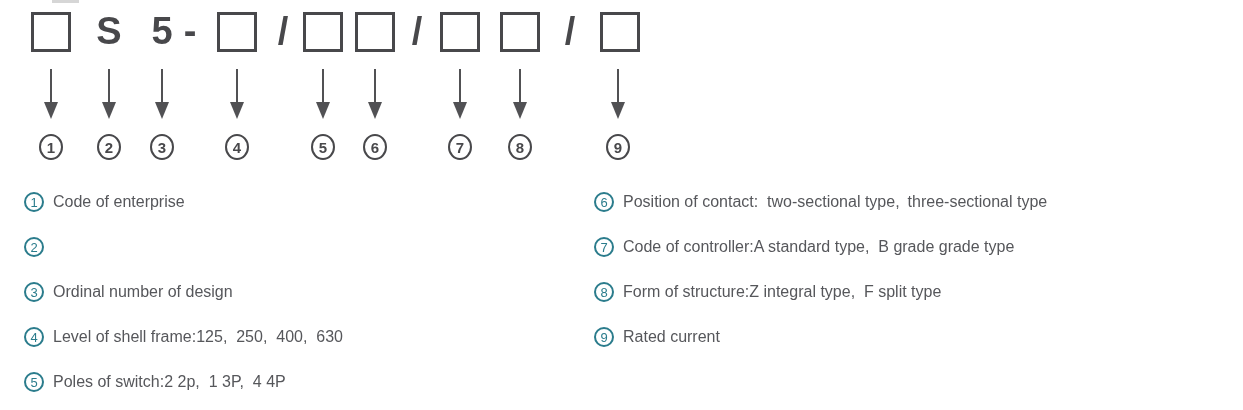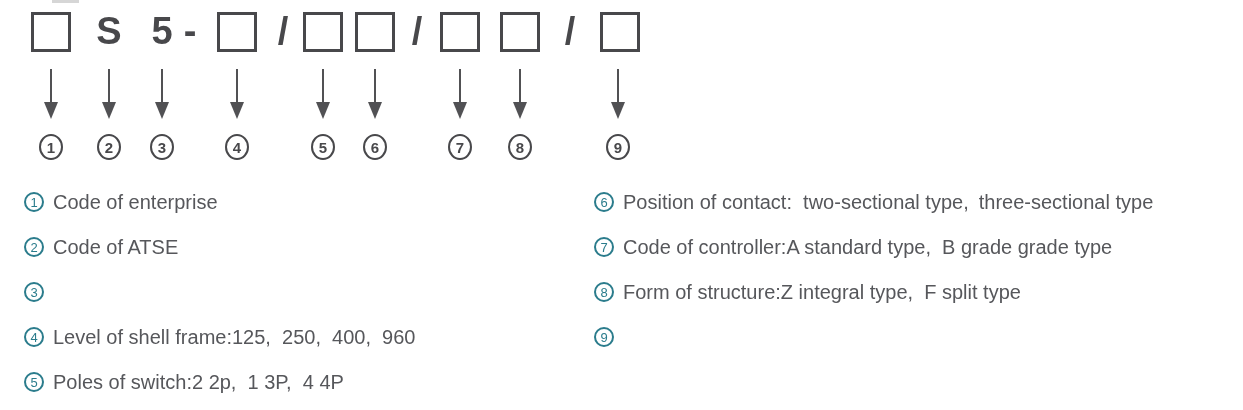--- a/index.html
+++ b/index.html
@@ -44,21 +44,21 @@
   }
   
   .legend-row{position:absolute;height:26px;display:flex;align-items:center;gap:9px;}
   .legend-badge{
     width:20px;height:20px;box-sizing:border-box;flex:0 0 auto;
     border:2px solid var(--accent);border-radius:50%;
     display:flex;align-items:center;justify-content:center;
     font-size:13px;font-weight:400;color:var(--accent);background:#fff;
   }
   .legend-label{
-    font-size:20px;color:var(--legend-text);white-space:pre;line-height:26px;
+    font-size:16px;color:var(--legend-text);white-space:pre;line-height:26px;
   }
 </style>
 </head>
 <body>
 
 <div class="stage">
   <div class="artifact"></div>
 
   <div class="t-box" style="left:31px"></div>
   <span class="t-char" style="left:109px">S</span>
@@ -120,42 +120,43 @@
   <div class="pos-circle" style="left:448px">7</div>
   <div class="pos-circle" style="left:508px">8</div>
   <div class="pos-circle" style="left:606px">9</div>
 
   <div class="legend-row" style="left:24px;top:189px">
     <span class="legend-badge">1</span>
     <span class="legend-label">Code of enterprise</span>
   </div>
   <div class="legend-row" style="left:24px;top:234px">
     <span class="legend-badge">2</span>
-    <span class="legend-label">Code of ATSE</span>
   </div>
   <div class="legend-row" style="left:24px;top:279px">
     <span class="legend-badge">3</span>
+    <span class="legend-label">Ordinal number of design</span>
   </div>
   <div class="legend-row" style="left:24px;top:324px">
     <span class="legend-badge">4</span>
-    <span class="legend-label">Level of shell frame:125,  250,  400,  960</span>
+    <span class="legend-label">Level of shell frame:125,  250,  400,  630</span>
   </div>
   <div class="legend-row" style="left:24px;top:369px">
     <span class="legend-badge">5</span>
     <span class="legend-label">Poles of switch:2 2p,  1 3P,  4 4P</span>
   </div>
 
   <div class="legend-row" style="left:594px;top:189px">
     <span class="legend-badge">6</span>
     <span class="legend-label">Position of contact:  two-sectional type, three-sectional type</span>
   </div>
   <div class="legend-row" style="left:594px;top:234px">
     <span class="legend-badge">7</span>
     <span class="legend-label">Code of controller:A standard type,  B grade grade type</span>
   </div>
   <div class="legend-row" style="left:594px;top:279px">
     <span class="legend-badge">8</span>
     <span class="legend-label">Form of structure:Z integral type,  F split type</span>
   </div>
   <div class="legend-row" style="left:594px;top:324px">
     <span class="legend-badge">9</span>
+    <span class="legend-label">Rated current</span>
   </div>
 </div>
 
 </body></html>

